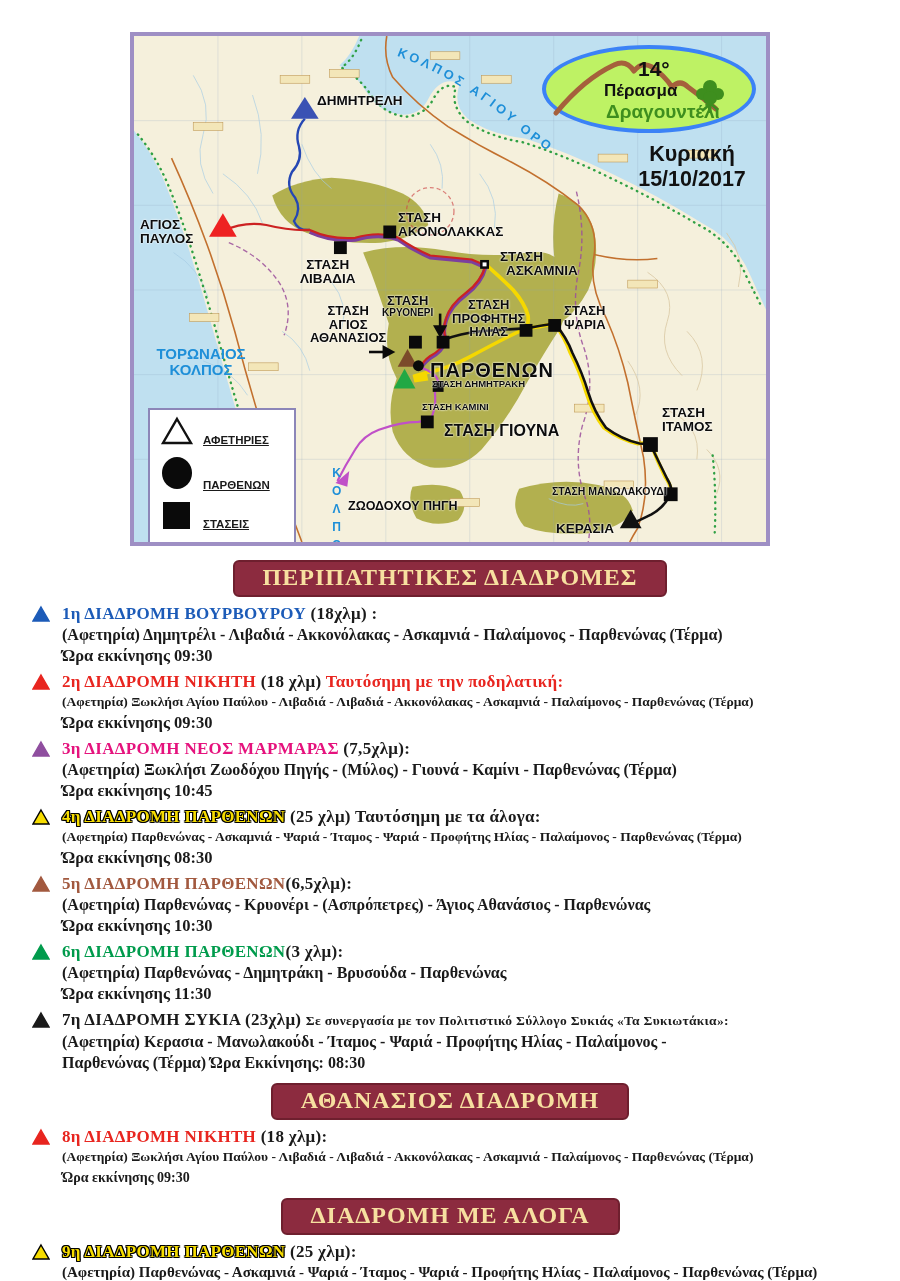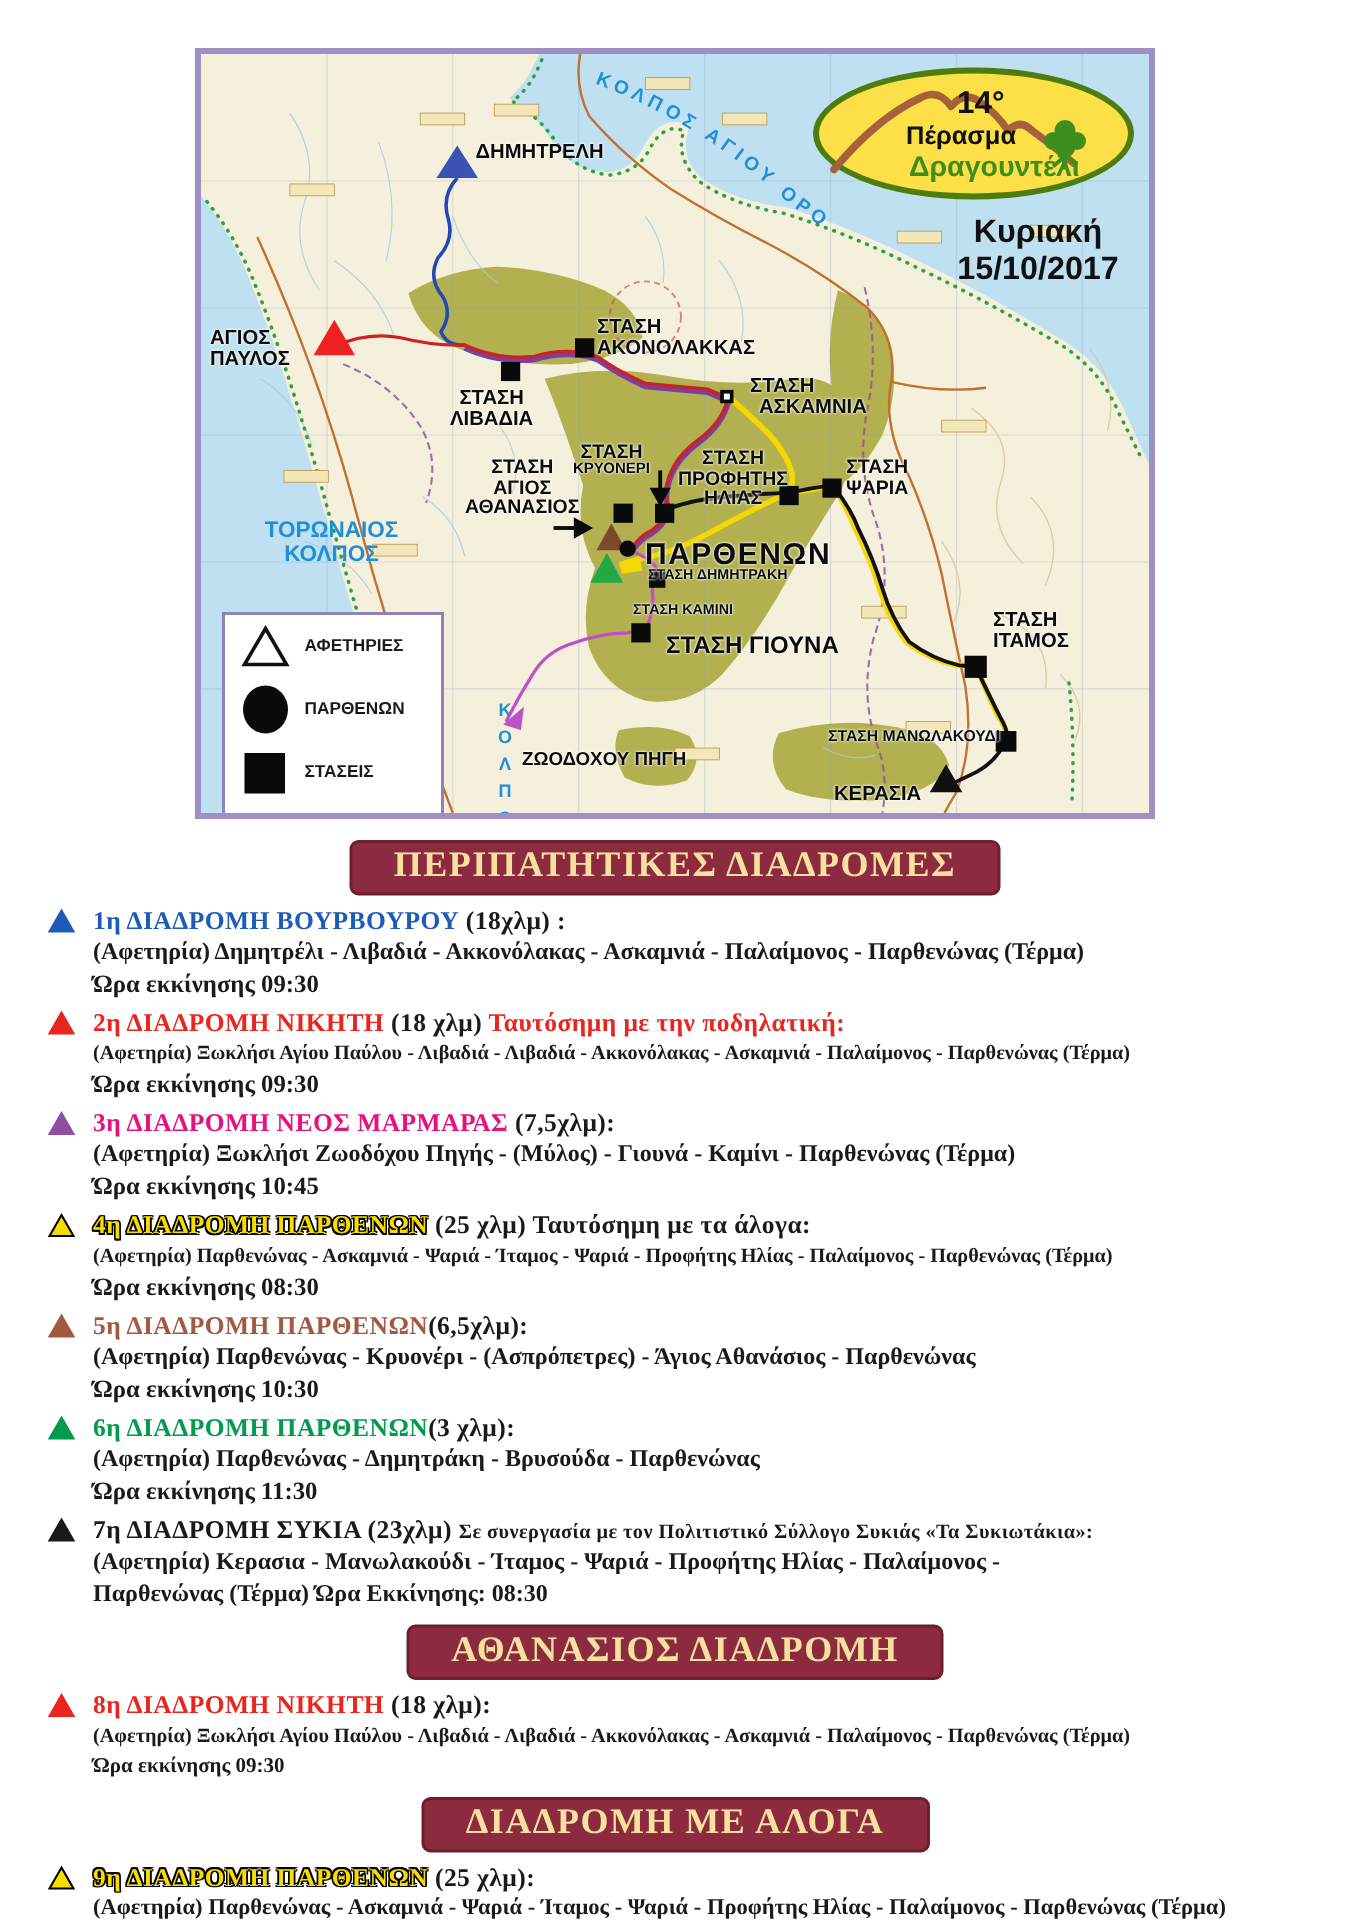--- a/index.html
+++ b/index.html
@@ -10,25 +10,25 @@
        border:4px solid #9e8fc4;background:#f5f0dc;overflow:hidden;}
   #terrain{position:absolute;left:0;top:0;}
   .ml{position:absolute;font-family:"Liberation Sans",sans-serif;font-weight:bold;color:#0c0c0c;
       line-height:1.05;white-space:nowrap;text-shadow:0 0 2px rgba(255,255,255,.9),0 0 2px rgba(255,255,255,.9);}
   .c{text-align:center;}
   .sea-label{color:#1e8fd8;text-shadow:none;}
   .vsea{writing-mode:vertical-rl;text-orientation:upright;letter-spacing:4px;}
   
   #legend{position:absolute;left:14px;top:372px;width:148px;height:136px;background:#fff;
           border:2px solid #8c86b8;box-sizing:border-box;padding:6px 4px 0 10px;}
-  .lg-row{display:flex;align-items:center;margin-bottom:9px;}
+  .lg-row{display:flex;align-items:flex-end;margin-bottom:9px;text-decoration:underline;}
   .lg-lab{font-family:"Liberation Sans",sans-serif;font-weight:bold;font-size:11.5px;margin-left:9px;}
   
-  #logo{position:absolute;left:408px;top:9px;width:214px;height:88px;background:#fde047;
-        border:4px solid #4d7c0f;border-radius:50%;box-sizing:border-box;}
+  #logo{position:absolute;left:408px;top:9px;width:214px;height:88px;background:#bef264;
+        border:4px solid #3b82f6;border-radius:50%;box-sizing:border-box;}
   .logo-t{position:absolute;font-family:"Liberation Sans",sans-serif;font-weight:bold;white-space:nowrap;}
   #logo-no{left:92px;top:8px;font-size:21px;color:#111;}
   #logo-l1{left:58px;top:32px;font-size:17px;color:#111;}
   #logo-l2{left:60px;top:52px;font-size:19px;color:#3e8e1e;}
   #date-block{position:absolute;left:488px;top:106px;width:140px;text-align:center;
               font-family:"Liberation Sans",sans-serif;font-weight:bold;font-size:21.5px;color:#111;line-height:1.15;}
   
   #content{position:absolute;left:0;top:550px;width:900px;}
   .banner{margin:10px auto 6px;width:fit-content;background:#8c2b3f;border:2px solid #6e1f2e;
           border-radius:6px;color:#f7e0a0;font-weight:bold;font-size:24px;letter-spacing:1px;
@@ -227,21 +227,21 @@
     <div class="ml" style="left:298px;top:343px;font-size:9.5px;">ΣΤΑΣΗ ΔΗΜΗΤΡΑΚΗ</div>
     <div class="ml" style="left:288px;top:366px;font-size:9.5px;">ΣΤΑΣΗ ΚΑΜΙΝΙ</div>
     <div class="ml" style="left:310px;top:387px;font-size:16px;">ΣΤΑΣΗ ΓΙΟΥΝΑ</div>
     <div class="ml" style="left:214px;top:464px;font-size:12.5px;">ΖΩΟΔΟΧΟΥ ΠΗΓΗ</div>
     <div class="ml" style="left:528px;top:370px;font-size:13.5px;">
       <div>ΣΤΑΣΗ</div>
       <div>ΙΤΑΜΟΣ</div>
     </div>
     <div class="ml" style="left:418px;top:450px;font-size:10.5px;">ΣΤΑΣΗ ΜΑΝΩΛΑΚΟΥΔΙ</div>
     <div class="ml" style="left:422px;top:486px;font-size:13.5px;">ΚΕΡΑΣΙΑ</div>
-    <div class="ml c sea-label" style="left:32px;top:310px;font-size:15px;width:110px;">
+    <div class="ml c sea-label" style="left:12px;top:310px;font-size:15px;width:110px;">
       <div>ΤΟΡΩΝΑΙΟΣ</div>
       <div>ΚΟΛΠΟΣ</div>
     </div>
     <div class="ml sea-label vsea" style="left:196px;top:430px;font-size:12px;">ΚΟΛΠΟΣ</div>
 
     <div id="legend">
       <div class="lg-row">
         <svg width="34" height="30">
             <polygon points="17,3 31,27 3,27" fill="#ffffff" stroke="#111" stroke-width="2.4"></polygon>
           </svg>

